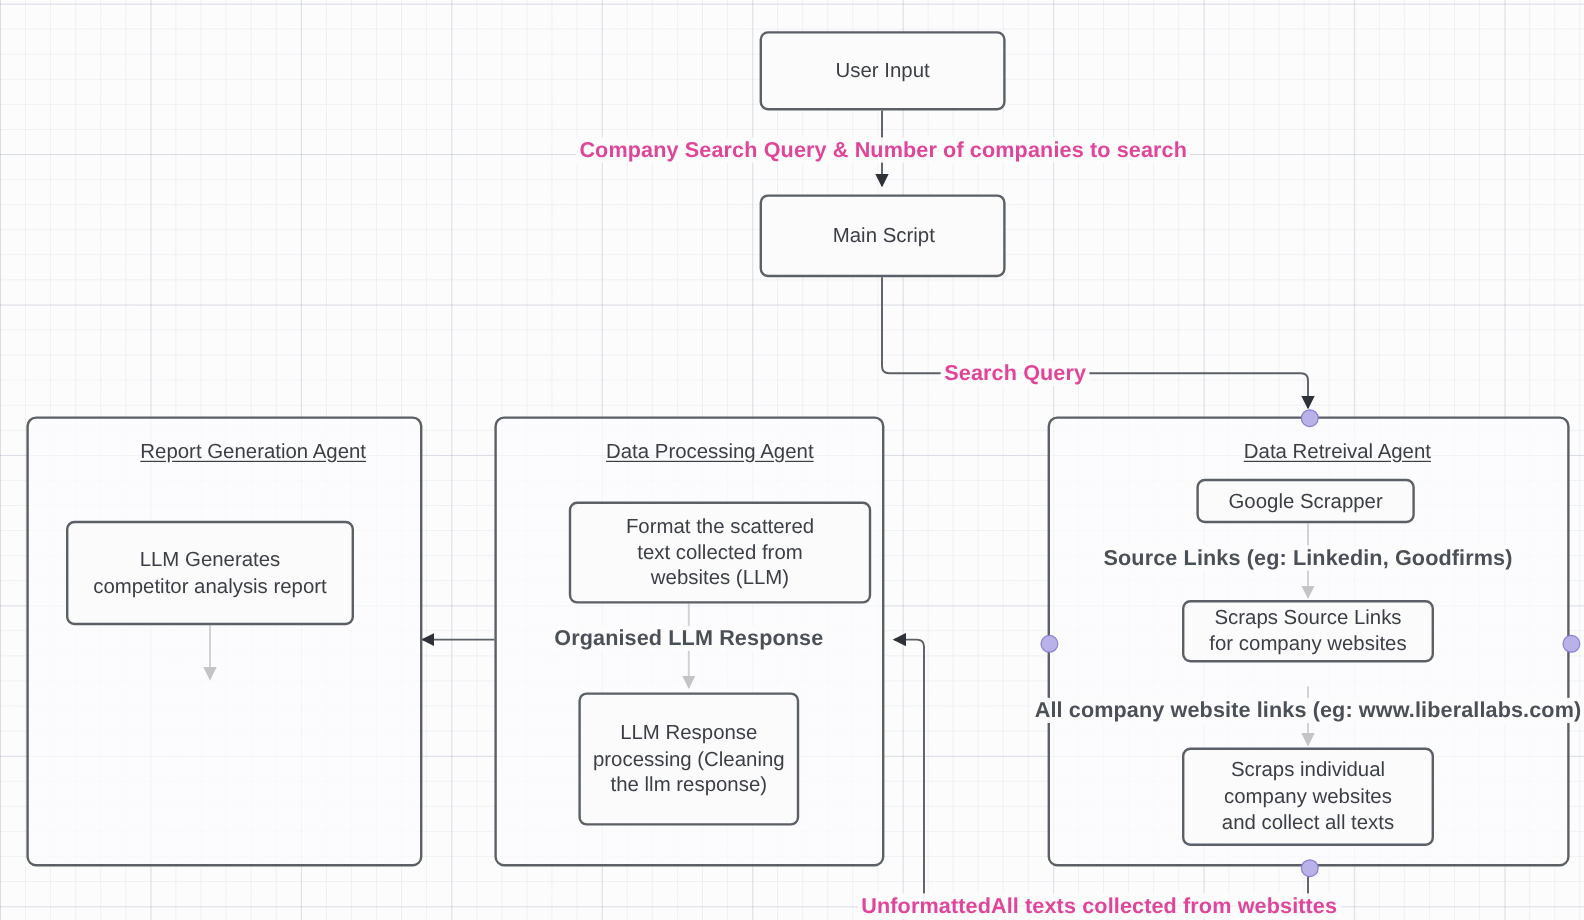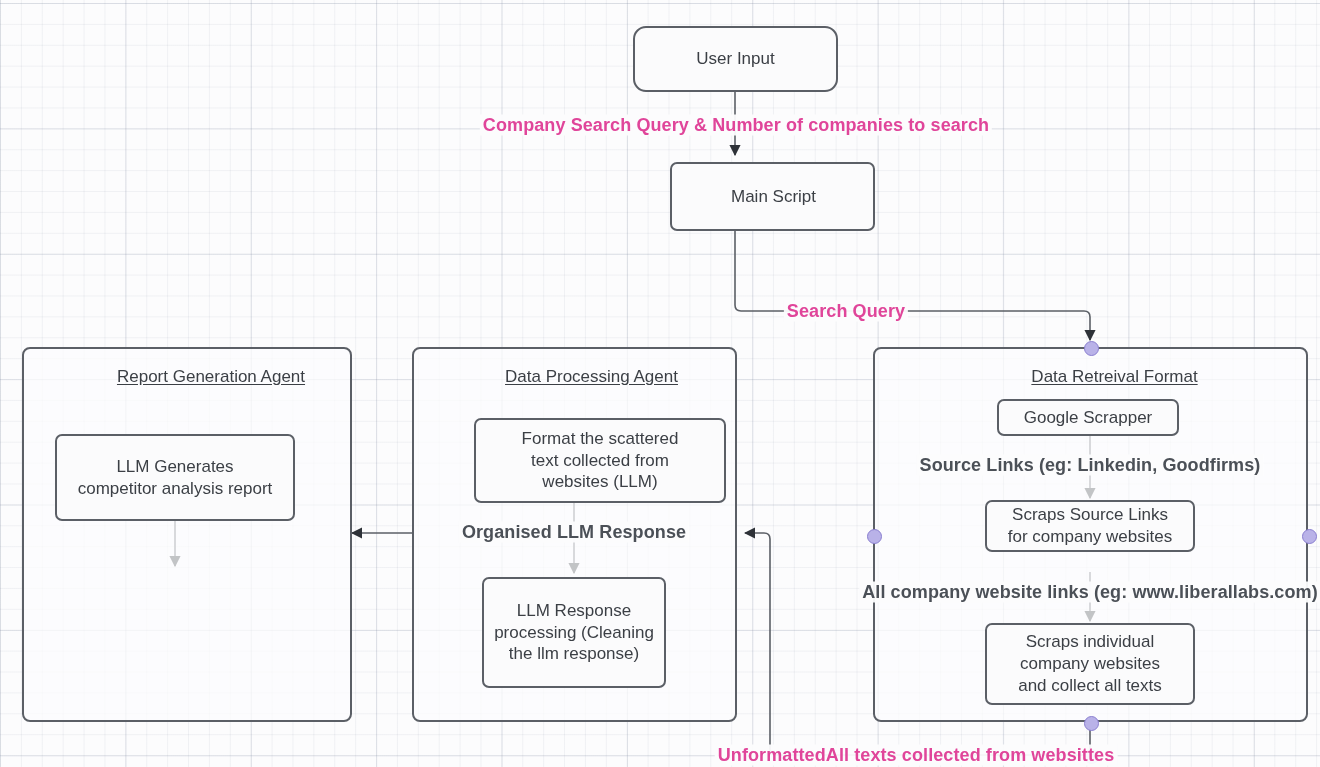--- a/index.html
+++ b/index.html
@@ -115,23 +115,23 @@
 
     <path d="M 1090 722 L 1090 749 Q 1090 755 1084 755 L 776 755 Q 770 755 770 749 L 770 539 Q 770 533 764 533 L 745 533" fill="none" stroke="#5b5f66" stroke-width="1.6" marker-end="url(#arrow)"></path>
 
     <path d="M 574 503 L 574 573" fill="none" stroke="#5b5f66" stroke-width="1.6" marker-end="url(#arrow)"></path>
 
     <path d="M 412 533 L 352 533" fill="none" stroke="#5b5f66" stroke-width="1.6" marker-end="url(#arrow)"></path>
 
     <path d="M 175 521 L 175 566" fill="none" stroke="#5b5f66" stroke-width="1.6" marker-end="url(#arrow)"></path>
   </svg>
 
-  <div class="node" style="left:633px; top:26px; width:205px; height:66px;border-radius:13px;">User Input</div>
+  <div class="node" style="left:633px; top:26px; width:205px; height:66px;">User Input</div>
 
-  <div class="node" style="left:670px; top:162px; width:205px; height:69px;padding-left:10px;">Main Script</div>
+  <div class="node" style="left:633px; top:162px; width:205px; height:69px;padding-left:10px;">Main Script</div>
 
   <div class="group" style="left:22px; top:347px; width:330px; height:375px;"></div>
   <div class="group-title" style="left:22px; top:366px; width:330px;">
     <span>Report Generation Agent</span>
   </div>
   <div class="node" style="left:55px; top:434px; width:240px; height:87px; white-space:pre-line;">LLM Generates
 competitor analysis report</div>
 
   <div class="group" style="left:412px; top:347px; width:325px; height:375px;"></div>
   <div class="group-title" style="left:405px; top:366px; width:325px;">
@@ -139,21 +139,21 @@
   </div>
   <div class="node" style="left:474px; top:418px; width:252px; height:85px; white-space:pre-line;">Format the scattered
 text collected from
 websites (LLM)</div>
   <div class="node" style="left:482px; top:577px; width:184px; height:111px; white-space:pre-line;">LLM Response
 processing (Cleaning
 the llm response)</div>
 
   <div class="group" style="left:873px; top:347px; width:435px; height:375px;"></div>
   <div class="group-title" style="left:873px; top:366px; width:435px;">
-    <span>Data Retreival Format</span>
+    <span>Data Retreival Agent</span>
   </div>
   <div class="node" style="left:997px; top:399px; width:182px; height:37px;">Google Scrapper</div>
   <div class="node" style="left:985px; top:500px; width:210px; height:52px; white-space:pre-line;">Scraps Source Links
 for company websites</div>
   <div class="node" style="left:985px; top:623px; width:210px; height:82px; white-space:pre-line;">Scraps individual
 company websites
 and collect all texts</div>
 
   <div class="dot" style="left:1090px; top:347px;"></div>
   <div class="dot" style="left:873px; top:535px;"></div>

